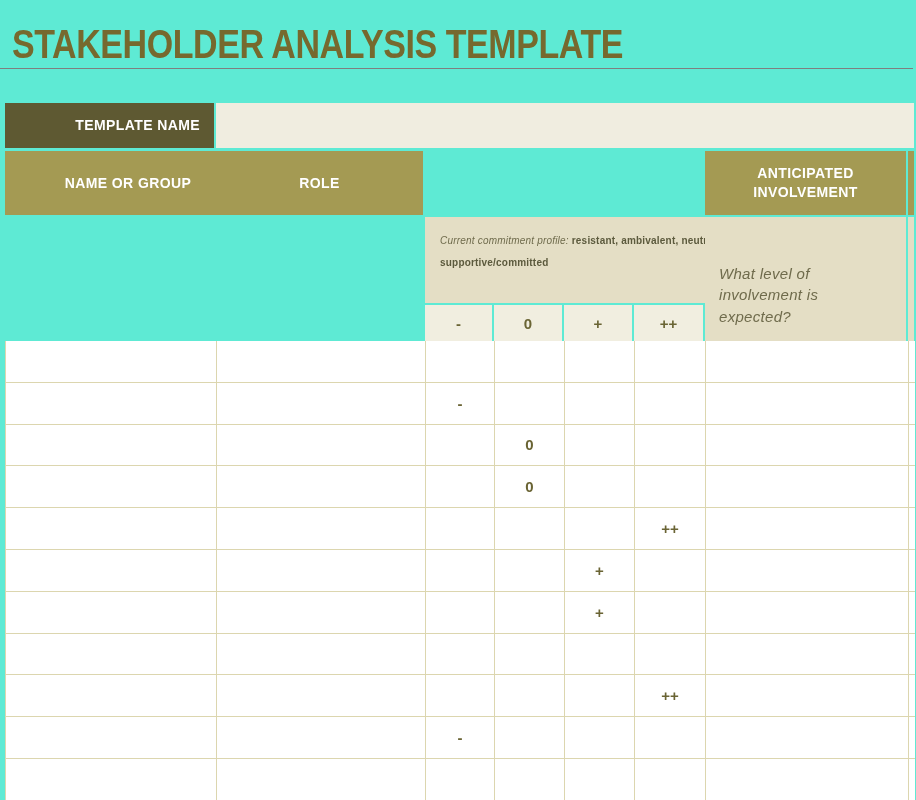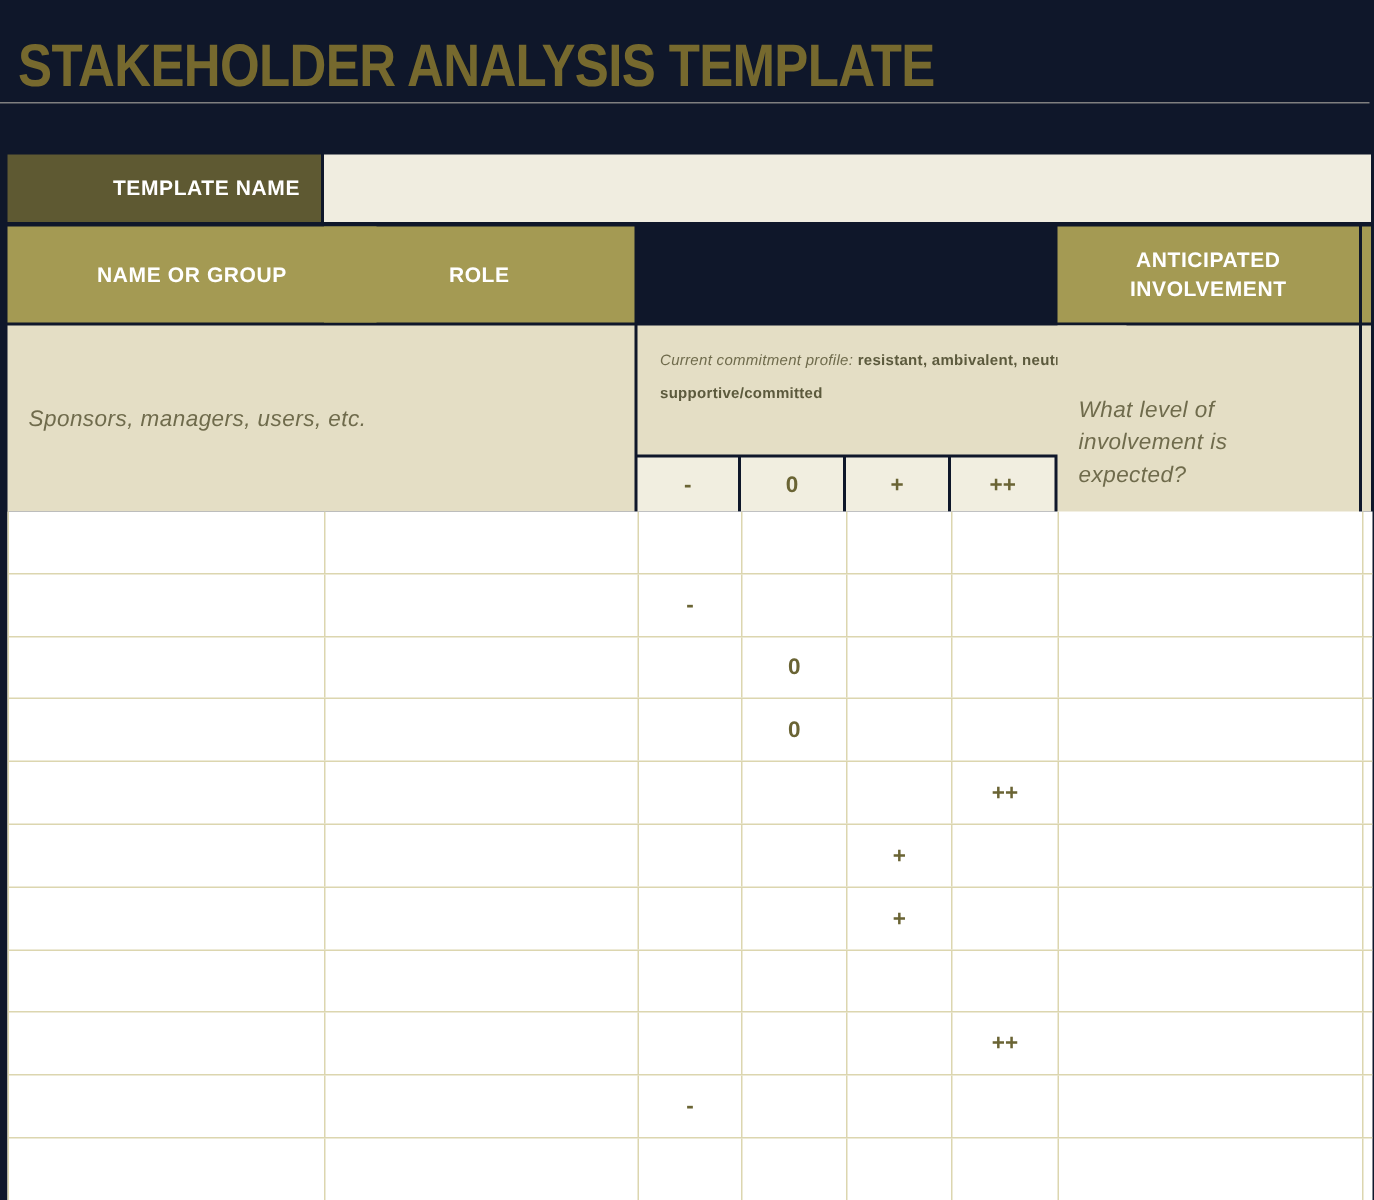--- a/index.html
+++ b/index.html
@@ -1,21 +1,21 @@
 <!DOCTYPE html>
 <html><head>
 <meta charset="utf-8">
 <style>
   html, body { margin: 0; padding: 0; background: #ffffff; }
   #canvas {
     position: relative;
     width: 916px;
     height: 800px;
     overflow: hidden;
-    background: #0f172a;
+    background: #5eead4;
     font-family: "Liberation Sans", sans-serif;
   }
   
   #page-title {
     position: absolute;
     left: 12px; top: 22px;
     margin: 0;
     font-size: 40px;
     font-weight: bold;
     letter-spacing: -0.5px;
@@ -131,21 +131,20 @@
   <div id="title-rule"></div>
 
   <div class="abs project-label">TEMPLATE NAME</div>
   <div class="abs project-value"></div>
 
   <div class="abs colhead" id="colhead-0">NAME OR GROUP</div>
   <div class="abs colhead" id="colhead-1">ROLE</div>
   <div class="abs colhead" id="colhead-3">ANTICIPATED INVOLVEMENT</div>
   <div class="abs colhead-sliver"></div>
 
-  <div class="abs hint-beige group-hint">Sponsors, managers, users, etc.</div>
   <div class="abs hint-beige predis-hint">
     <span class="it">Current commitment profile:</span>
     <span class="bd">resistant, ambivalent, neutral, supportive/committed</span>
   </div>
   <div class="abs hint-beige involve-hint">What level of involvement is expected?</div>
   <div class="abs hint-sliver"></div>
 
   <div class="abs scale-cell" id="scale-0">-</div>
   <div class="abs scale-cell" id="scale-1">0</div>
   <div class="abs scale-cell" id="scale-2">+</div>

